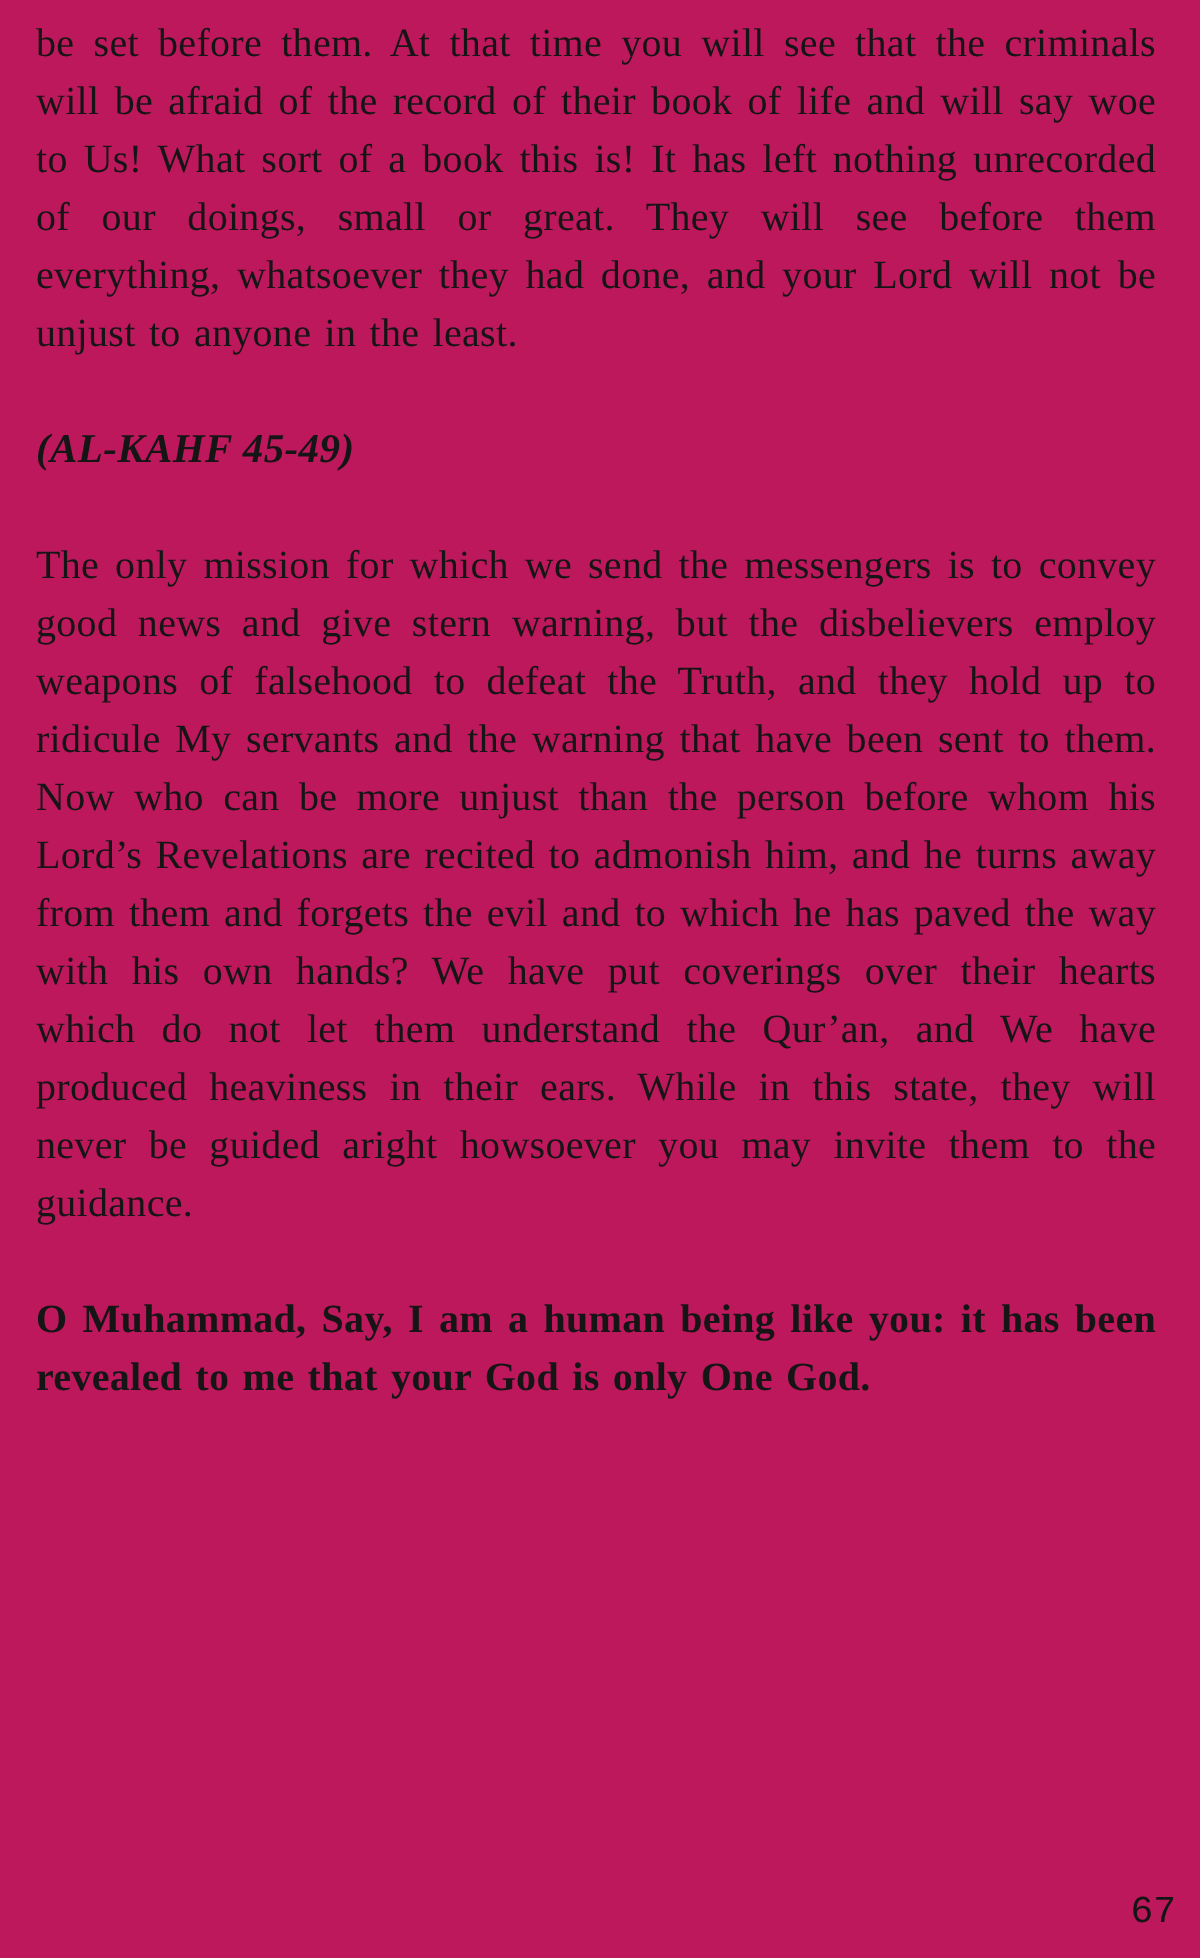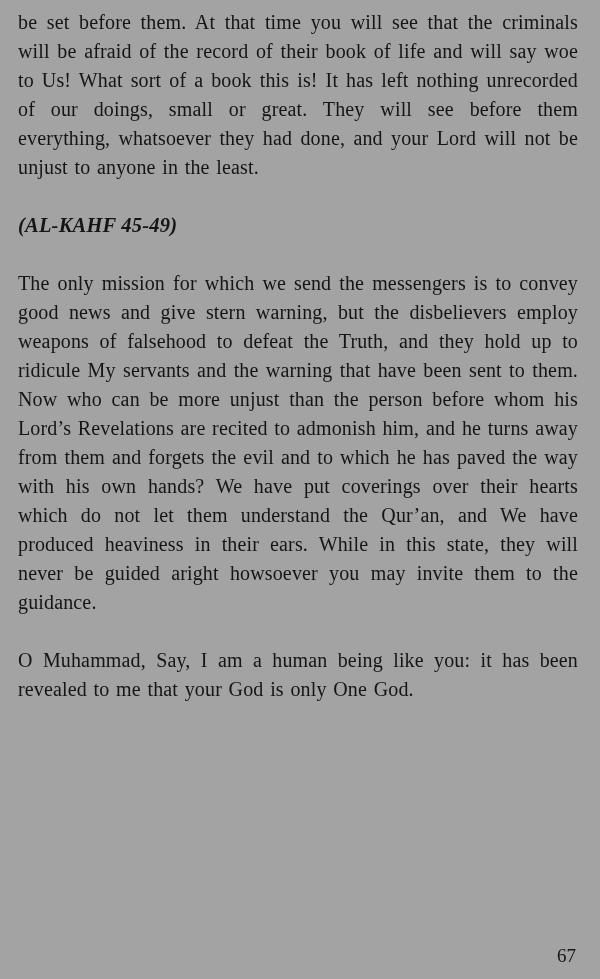--- a/index.html
+++ b/index.html
@@ -10,50 +10,52 @@
     background: #fbfbf8;
     color: #151515;
     font-family: "Liberation Serif", serif;
   }
   .page {
     position: relative;
     width: 600px;
     height: 979px;
     padding: 8px 22px 0 18px;
     overflow: hidden;
-    background: #a3a3a3;
+    background: #be185d;
   }
   p.body {
     margin: 0 0 29px 0;
     font-size: 20px;
     line-height: 29px;
     text-align: justify;
     text-align-last: left;
     letter-spacing: 0.15px;
     word-spacing: 1.5px;
   }
   p.body.gap-before {
     margin-top: 7px;
+    font-weight: bold;
   }
   p.citation {
     margin: 0 0 29px 0;
     font-size: 20.5px;
     line-height: 29px;
     text-align: left;
     font-weight: bold;
     font-style: italic;
     padding-right: 8px;
     letter-spacing: 0.2px;
   }
   .page-number {
     position: absolute;
-    right: 24px;
+    right: 12px;
     bottom: 12px;
     font-size: 19px;
     line-height: 22px;
+    font-family: Liberation Mono, monospace;
   }
 </style>
 </head>
 <body>
 
 <div class="page">
 
   <p class="body">be set before them. At that time you will see that the criminals will be afraid of the record of their book of life and will say woe to Us! What sort of a book this is! It has left nothing unrecorded of our doings, small or great. They will see before them everything, whatsoever they had done, and your Lord will not be unjust to anyone in the least.</p>
 
   <p class="citation">(AL-KAHF 45-49)</p>

